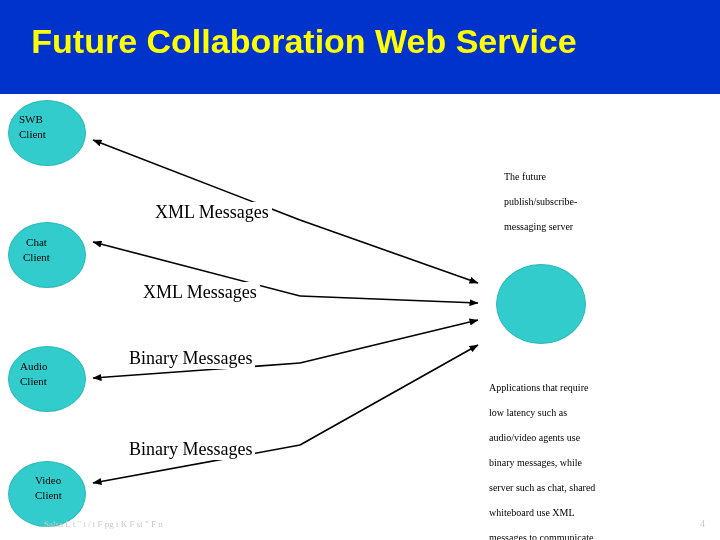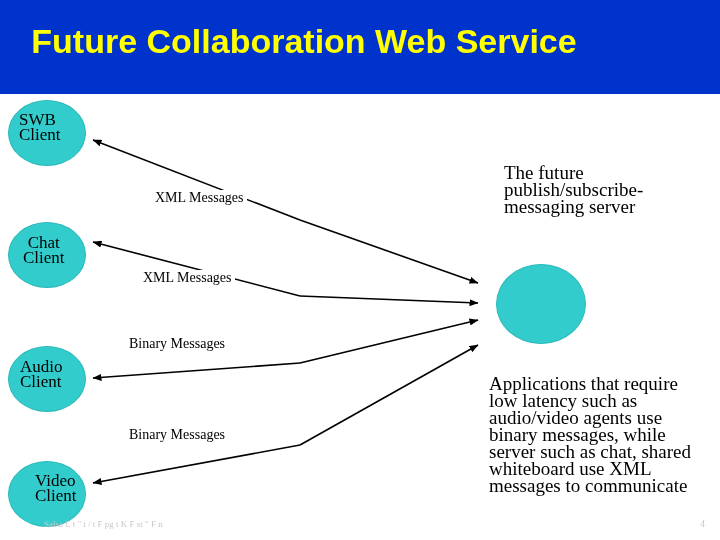--- a/index.html
+++ b/index.html
@@ -44,40 +44,41 @@
   
   .node {
     position: absolute;
     background: #33cccc;
     border-radius: 50%;
     border: 1px solid #2bb8b8;
   }
   .node-label {
     position: absolute;
     font-family: "Liberation Serif", serif;
-    font-size: 17px;
+    font-size: 11px;
     color: #000000;
     line-height: 15px;
     white-space: pre-line;
   }
   
   .msg-label {
     position: absolute;
     font-family: "Liberation Serif", serif;
-    font-size: 14px;
+    font-size: 18px;
     color: #000000;
     white-space: nowrap;
+    margin-top: 12px;
   }
   
   .rtext {
     position: absolute;
     font-family: "Liberation Serif", serif;
-    font-size: 19px;
+    font-size: 10px;
     color: #000000;
-    line-height: 17px;
+    line-height: 25px;
     white-space: pre-line;
   }
   
   .footer-text {
     position: absolute;
     font-family: "Liberation Serif", serif;
     font-size: 9px;
     color: #c9c9c9;
     white-space: nowrap;
   }

